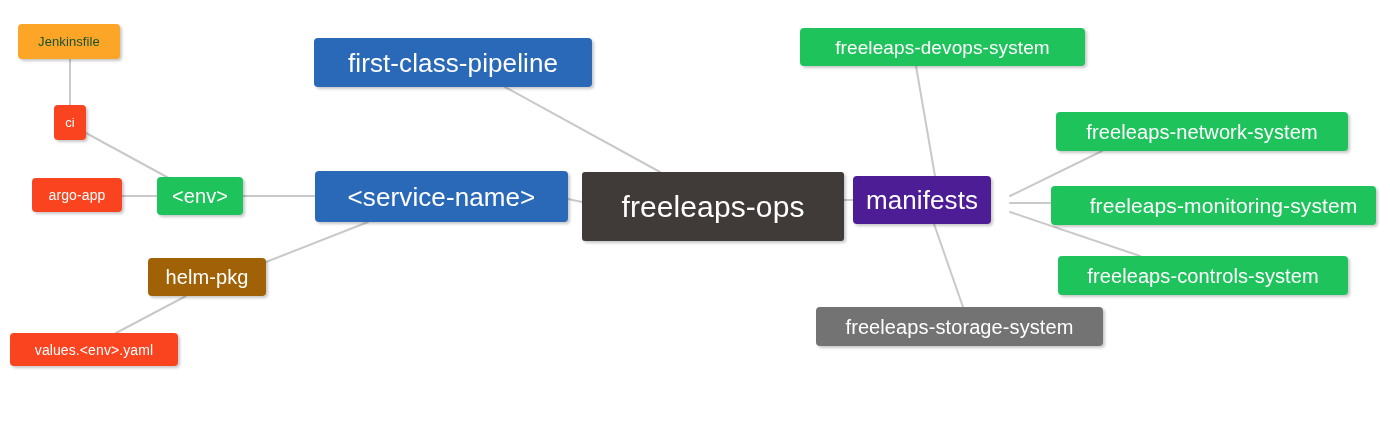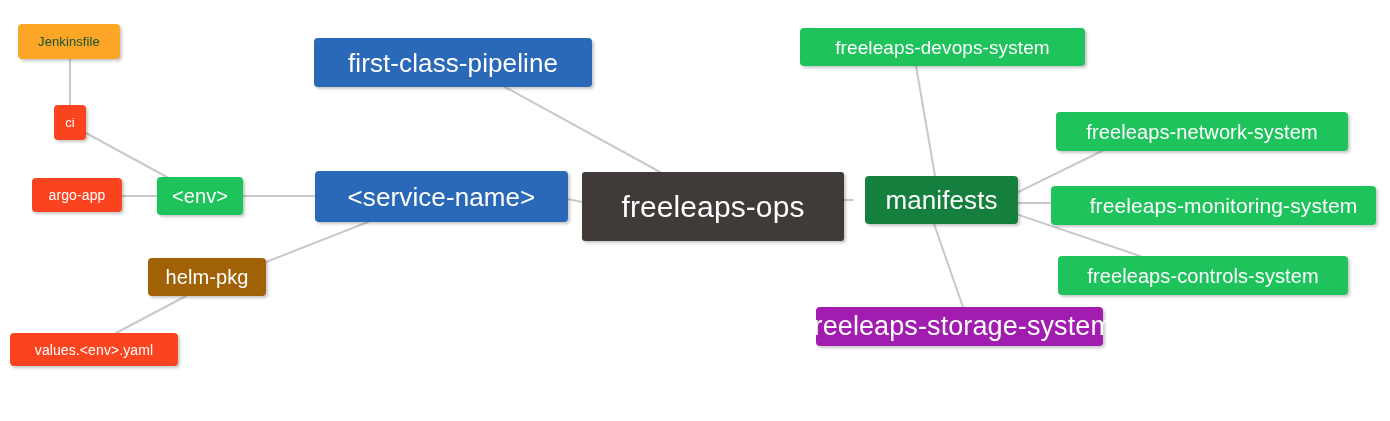--- a/index.html
+++ b/index.html
@@ -48,19 +48,19 @@
     </svg>
 <div class="node" style="left: 18px; top: 24px; width: 102px; height: 35px; background: rgb(252, 165, 39); font-size: 13px; color: #14532d;">Jenkinsfile</div>
     <div class="node" style="left: 54px; top: 105px; width: 32px; height: 35px; background: rgb(249, 68, 31); font-size: 13px; color: rgb(255, 255, 255);">ci</div>
     <div class="node" style="left: 32px; top: 178px; width: 90px; height: 34px; background: rgb(249, 68, 31); font-size: 14px; color: rgb(255, 255, 255);">argo-app</div>
     <div class="node" style="left: 157px; top: 177px; width: 86px; height: 38px; background: rgb(30, 195, 92); font-size: 20px; color: rgb(255, 255, 255);">&lt;env&gt;</div>
     <div class="node" style="left: 10px; top: 333px; width: 168px; height: 33px; background: rgb(249, 68, 31); font-size: 14px; color: rgb(255, 255, 255);">values.&lt;env&gt;.yaml</div>
     <div class="node" style="left: 148px; top: 258px; width: 118px; height: 38px; background: #a16207; font-size: 20px; color: rgb(255, 255, 255);">helm-pkg</div>
     <div class="node" style="left: 315px; top: 171px; width: 253px; height: 51px; background: rgb(42, 104, 184); font-size: 26px; color: rgb(255, 255, 255);">&lt;service-name&gt;</div>
     <div class="node" style="left: 314px; top: 38px; width: 278px; height: 49px; background: rgb(42, 104, 184); font-size: 26px; color: rgb(255, 255, 255);">first-class-pipeline</div>
     <div class="node root" style="left: 582px; top: 172px; width: 262px; height: 69px; background: rgb(64, 59, 57); font-size: 30px; color: rgb(255, 255, 255);">freeleaps-ops</div>
-    <div class="node" style="left: 853px; top: 176px; width: 153px; height: 48px; background: #15803d; font-size: 26px; color: rgb(255, 255, 255); margin-left: 12px;">manifests</div>
+    <div class="node" style="left: 853px; top: 176px; width: 138px; height: 48px; background: #4c1d95; font-size: 26px; color: rgb(255, 255, 255);">manifests</div>
     <div class="node" style="left: 800px; top: 28px; width: 285px; height: 38px; background: rgb(30, 195, 92); font-size: 19px; color: rgb(255, 255, 255);">freeleaps-devops-system</div>
     <div class="node" style="left: 1056px; top: 112px; width: 292px; height: 39px; background: rgb(30, 195, 92); font-size: 20px; color: rgb(255, 255, 255);">freeleaps-network-system</div>
     <div class="node" style="left: 1051px; top: 186px; width: 325px; height: 39px; background: rgb(30, 195, 92); font-size: 21px; color: rgb(255, 255, 255); padding-left: 20px;">freeleaps-monitoring-system</div>
     <div class="node" style="left: 1058px; top: 256px; width: 290px; height: 39px; background: rgb(30, 195, 92); font-size: 20px; color: rgb(255, 255, 255);">freeleaps-controls-system</div>
-    <div class="node" style="left: 816px; top: 307px; width: 287px; height: 39px; background: #a21caf; font-size: 27px; color: rgb(255, 255, 255);">freeleaps-storage-system</div>
+    <div class="node" style="left: 816px; top: 307px; width: 287px; height: 39px; background: #737373; font-size: 20px; color: rgb(255, 255, 255);">freeleaps-storage-system</div>
   </div>
 
 </body></html>

